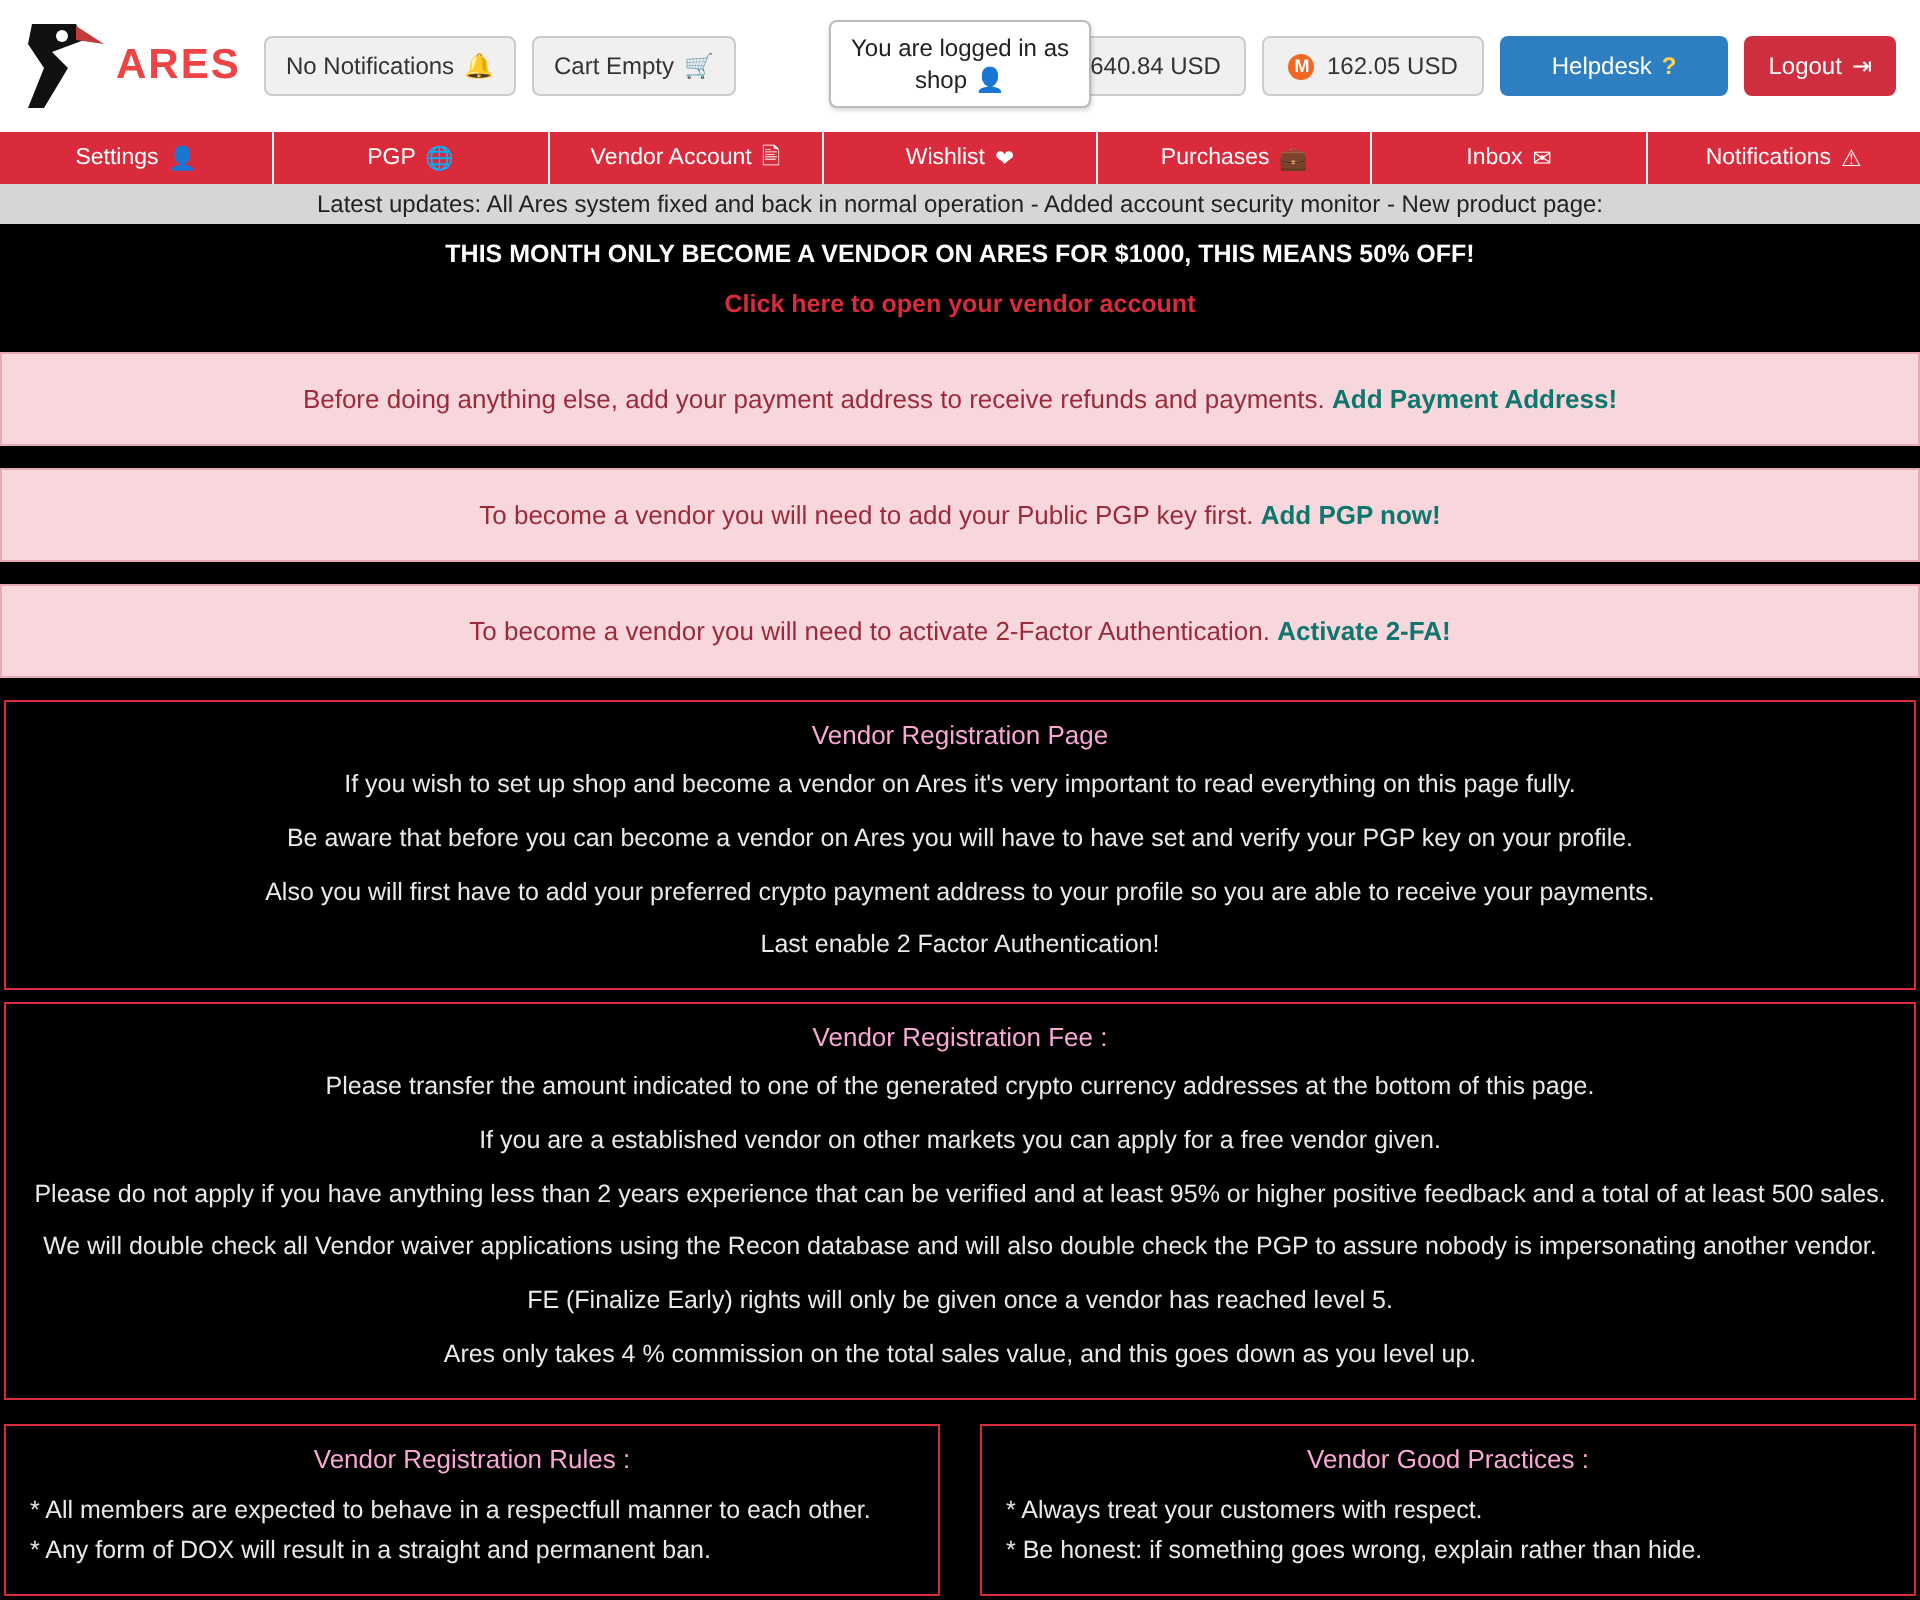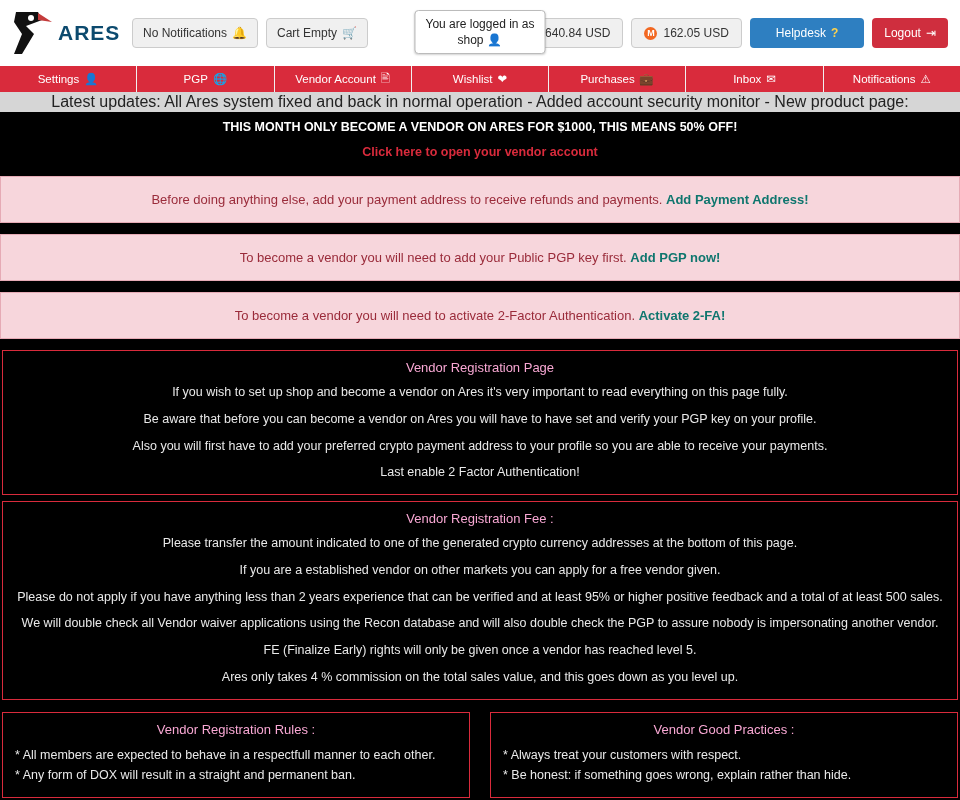--- a/index.html
+++ b/index.html
@@ -20,21 +20,21 @@
     align-items: center;
     padding: 0 12px;
     position: relative;
   }
   .logo-wrap { display: flex; align-items: center; width: 112px; }
   .logo-mark {
     width: 44px; height: 46px; position: relative;
   }
   .logo-mark svg { display: block; }
   .logo-text {
-    font-size: 21px; font-weight: bold; color: #0c4a6e;
+    font-size: 21px; font-weight: bold; color: #ef4444;
     letter-spacing: 1px; margin-left: 2px;
   }
   .btn-grey {
     background: #f0f0f0;
     border: 1px solid #ccc;
     border-radius: 4px;
     color: #333;
     font-size: 12px;
     padding: 7px 10px;
     margin-left: 8px;
@@ -114,21 +114,21 @@
     gap: 5px;
     border-right: 1px solid #f1f1f1;
     height: 26px;
   }
   .nav-item:last-child { border-right: none; }
 
   
   .ticker {
     background: #d6d6d6;
     color: #222;
-    font-size: 16px;
+    font-size: 12px;
     height: 20px;
     line-height: 20px;
     text-align: center;
     overflow: hidden;
     white-space: nowrap;
   }
 
   
   .promo {
     background: #000;

